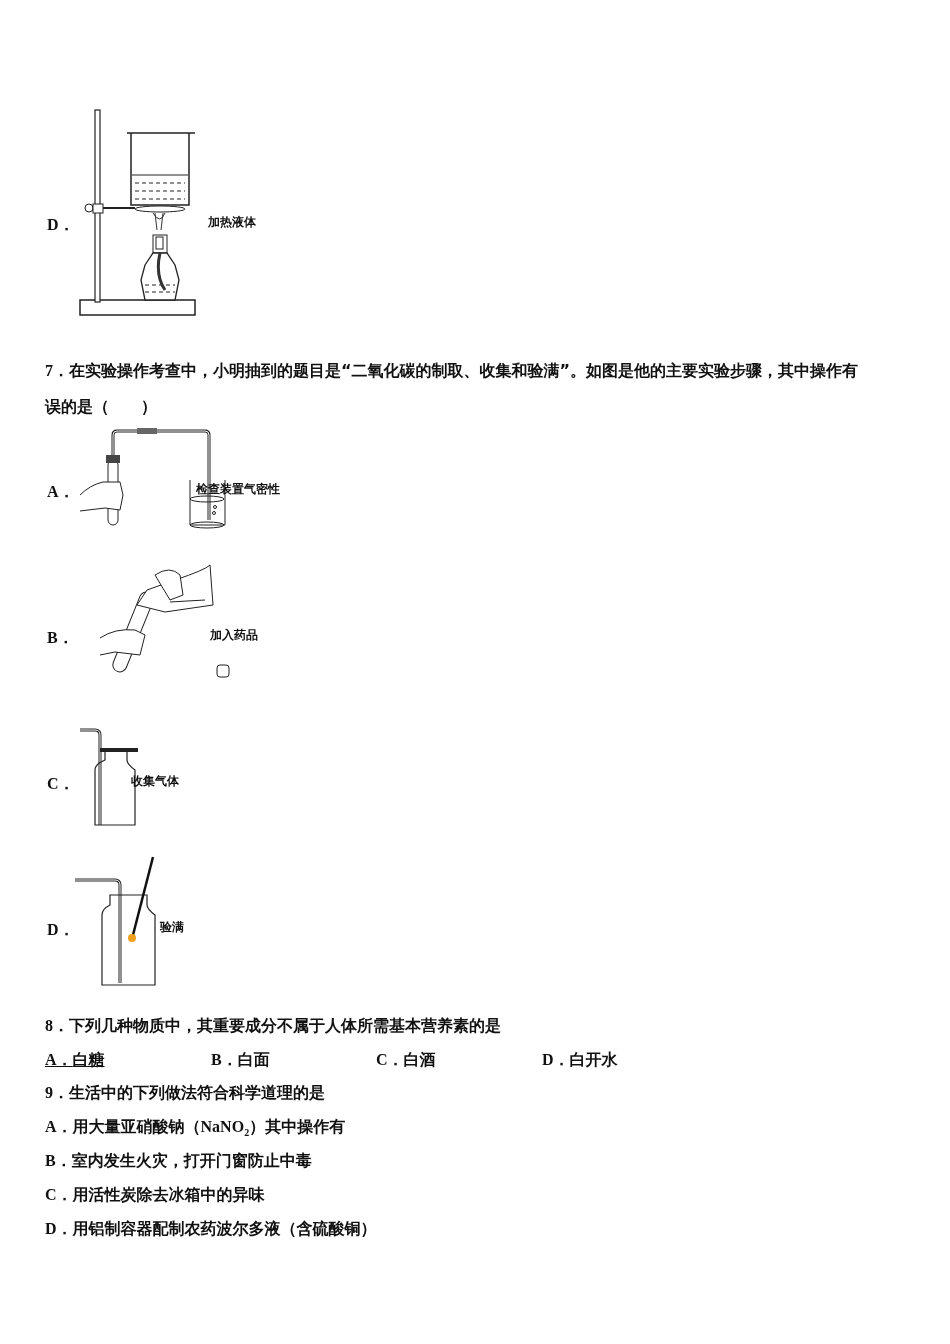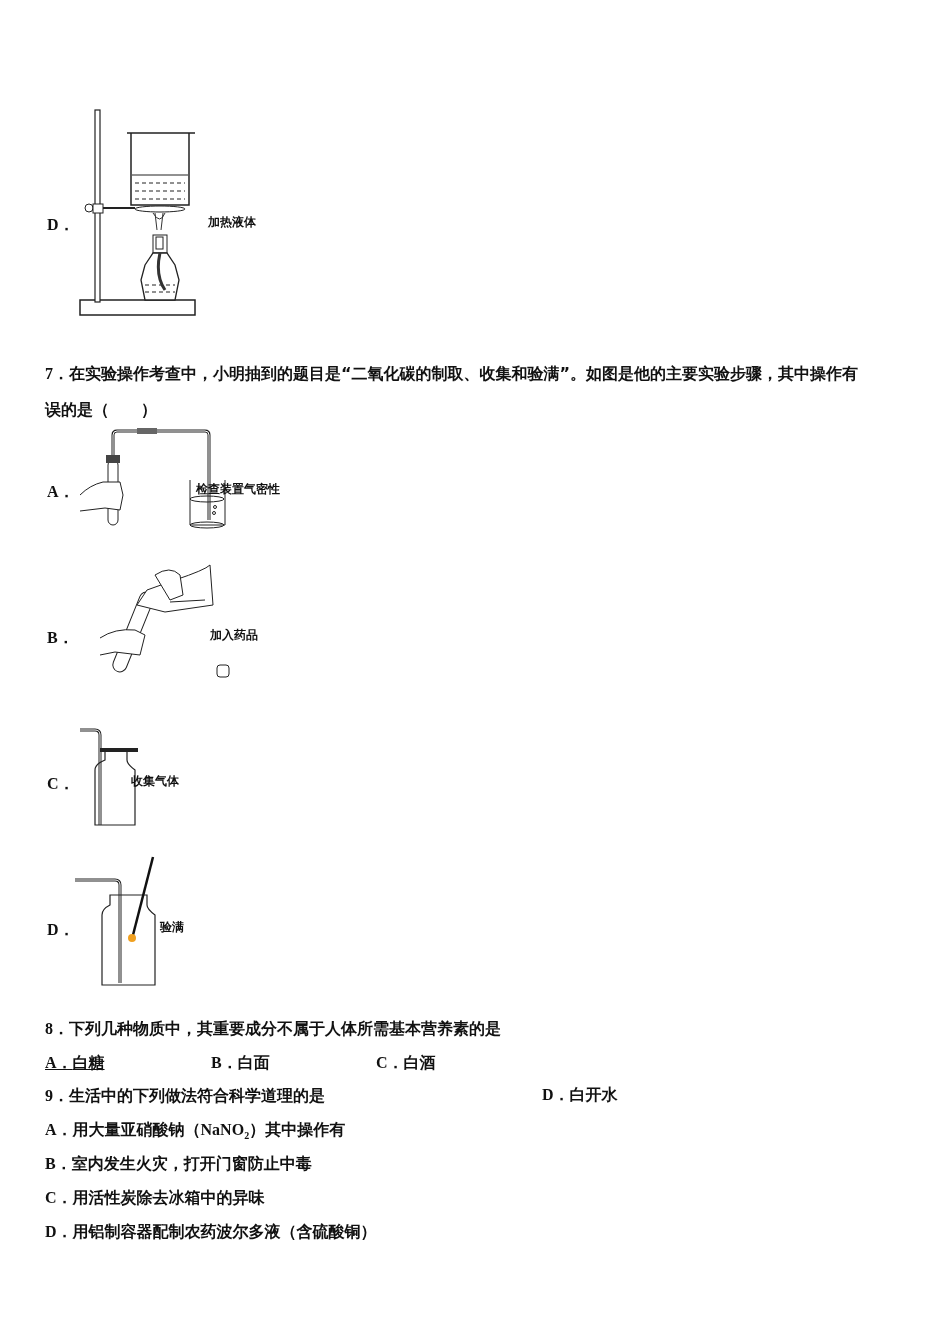--- a/index.html
+++ b/index.html
@@ -1,21 +1,21 @@
 <!DOCTYPE html>
 <html><head>
 <meta charset="utf-8">
 <style>
   html, body { margin:0; padding:0; background:#fff; }
   body { width:950px; height:1344px; position:relative; overflow:hidden;
          font-family:"DejaVu Sans", "Liberation Sans", sans-serif; color:#111; }
   .abs { position:absolute; }
   .opt-letter { font-family:"Liberation Serif","DejaVu Serif",serif; font-weight:bold; font-size:16px; }
   .cap { font-size:12px; font-weight:bold; }
-  .qtext { font-size:16px; font-weight:bold; line-height:26px; white-space:nowrap; }
+  .qtext { font-size:16px; font-weight:bold; line-height:20px; white-space:nowrap; }
   .num { font-family:"Liberation Serif","DejaVu Serif",serif; font-weight:bold; }
   svg { position:absolute; overflow:visible; }
   sub { font-size:10px; }
 </style>
 </head>
 <body>
 
 <div class="abs" style="left:45px;top:100px;width:260px;height:230px;">
   <span class="abs opt-letter" style="left:2px;top:115px;">D．</span>
   <svg width="160" height="225" style="left:30px;top:5px;">
@@ -117,21 +117,21 @@
   </svg>
   <span class="abs cap" style="left:115px;top:64px;">验满</span>
 </div>
 
 <div class="abs qtext" style="left:45px;top:1016px;">
   <span class="num">8．</span><span>下列几种物质中，其重要成分不属于人体所需基本营养素的是</span>
 </div>
 <div class="abs qtext" style="left:45px;top:1050px;text-decoration:underline;"><span class="opt-letter">A．</span><span>白糖</span></div>
 <div class="abs qtext" style="left:211px;top:1050px;"><span class="opt-letter">B．</span><span>白面</span></div>
 <div class="abs qtext" style="left:376px;top:1050px;"><span class="opt-letter">C．</span><span>白酒</span></div>
-<div class="abs qtext" style="left:542px;top:1050px;margin-top:32px;"><span class="opt-letter">D．</span><span>白开水</span></div>
+<div class="abs qtext" style="left:542px;top:1050px;"><span class="opt-letter">D．</span><span>白开水</span></div>
 
 <div class="abs qtext" style="left:45px;top:1083px;">
   <span class="num">9．</span><span>生活中的下列做法符合科学道理的是</span>
 </div>
 <div class="abs qtext" style="left:45px;top:1117px;">
   <span class="opt-letter">A．</span><span>用大量亚硝酸钠（</span><span class="num">NaNO</span><sub class="num">2</sub><span>）其中操作有</span>
 </div>
 <div class="abs qtext" style="left:45px;top:1151px;"><span class="opt-letter">B．</span><span>室内发生火灾，打开门窗防止中毒</span></div>
 <div class="abs qtext" style="left:45px;top:1185px;"><span class="opt-letter">C．</span><span>用活性炭除去冰箱中的异味</span></div>
 <div class="abs qtext" style="left:45px;top:1219px;"><span class="opt-letter">D．</span><span>用铝制容器配制农药波尔多液（含硫酸铜）</span></div>

